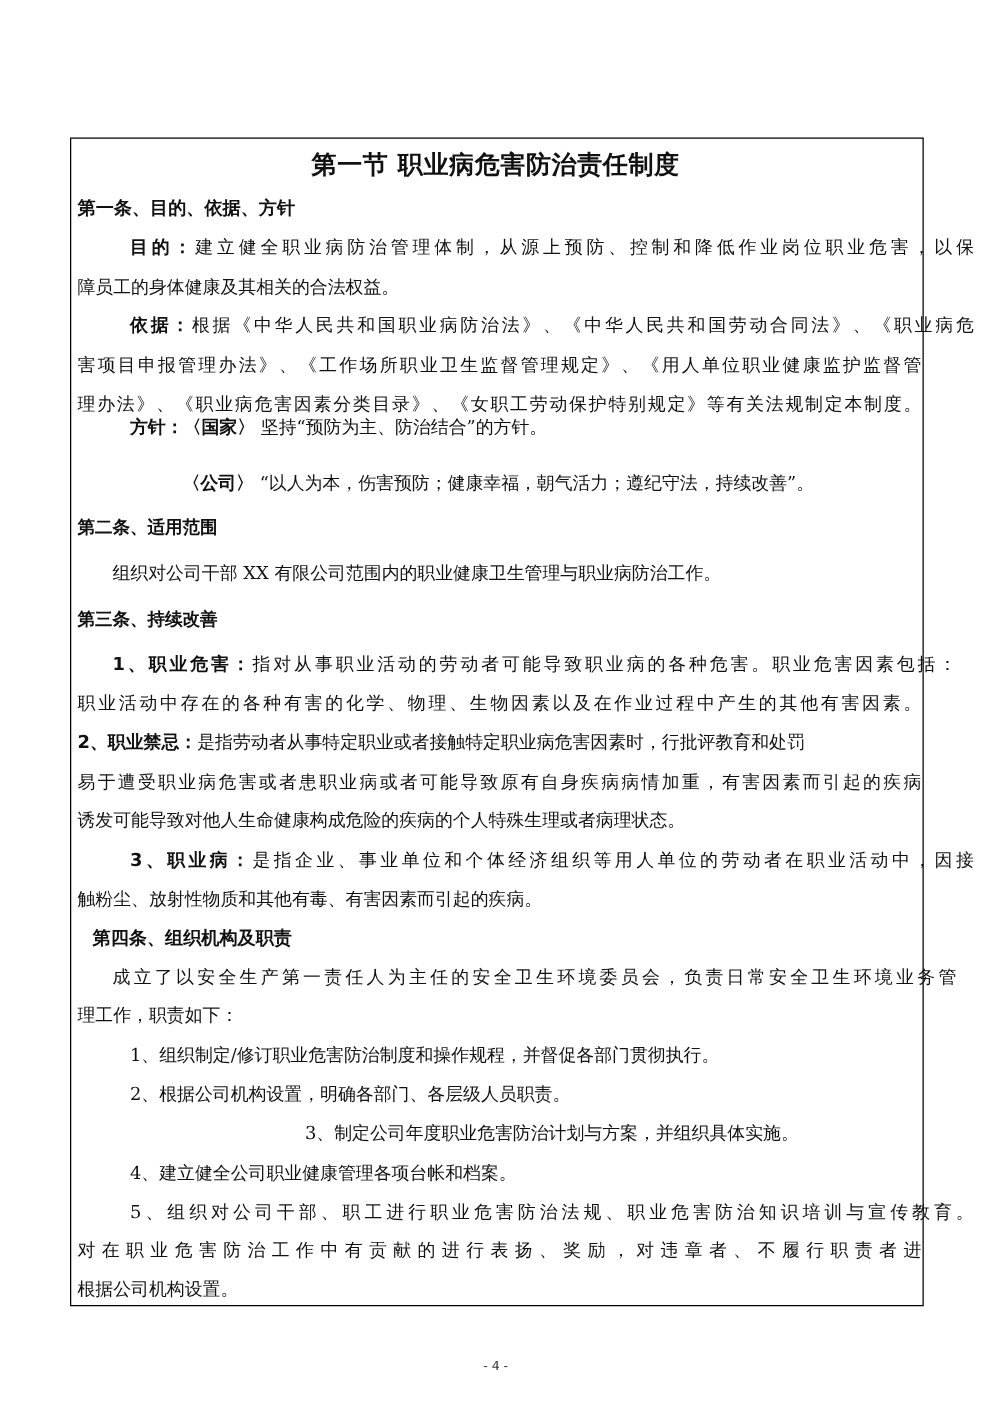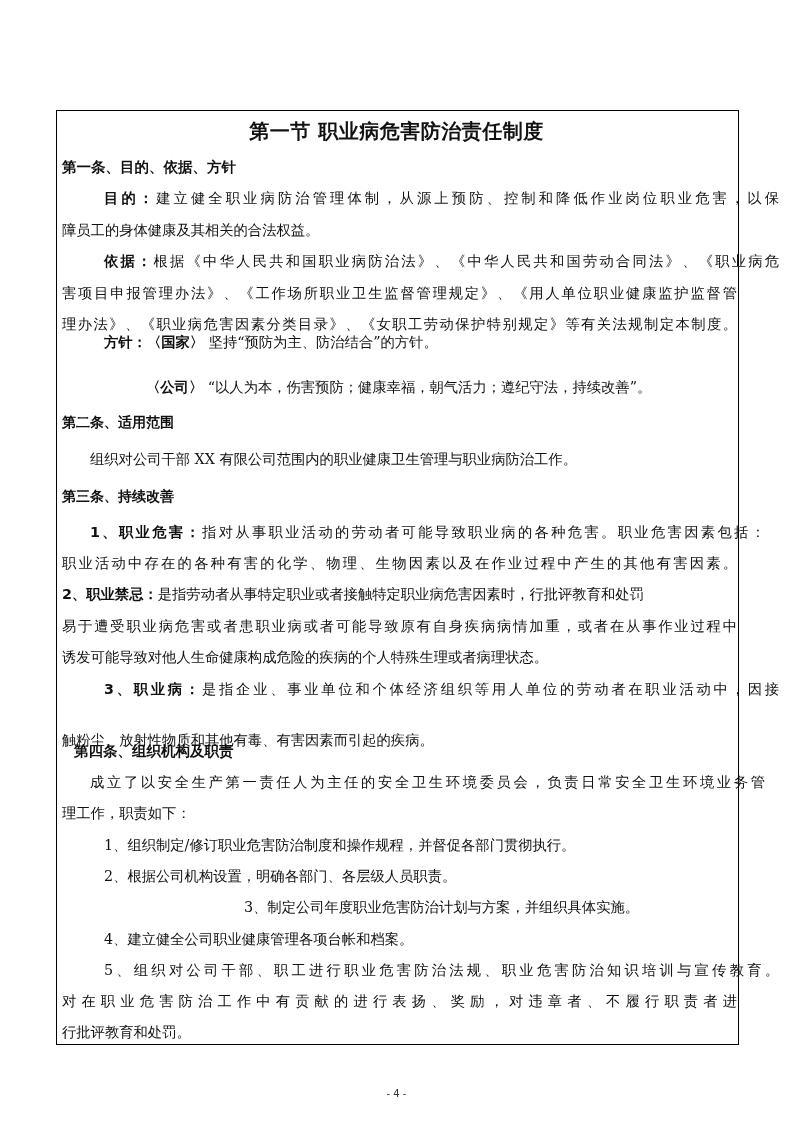--- a/index.html
+++ b/index.html
@@ -58,32 +58,32 @@
 
 <div class="line h big" style="top:412px;">第二条、适用范围</div>
 <div class="line ind1" style="top:449px;">组织对公司干部 XX 有限公司范围内的职业健康卫生管理与职业病防治工作。</div>
 
 <div class="line h big" style="top:486px;">第三条、持续改善</div>
 
 <div class="line ind1 justify" style="top:522px;"><span class="b">1、职业危害：</span><span>指对从事职业活动的劳动者可能导致职业病的各种危害。职业危害因素包括：</span></div>
 <div class="line justify" style="top:553px;">职业活动中存在的各种有害的化学、物理、生物因素以及在作业过程中产生的其他有害因素。</div>
 
 <div class="line" style="top:584px;"><span class="b">2、职业禁忌：</span><span>是指劳动者从事特定职业或者接触特定职业病危害因素时，行批评教育和处罚</span></div>
-<div class="line justify" style="top:616px;">易于遭受职业病危害或者患职业病或者可能导致原有自身疾病病情加重，或者在从事作业过程中</div>
+<div class="line justify" style="top:616px;">易于遭受职业病危害或者患职业病或者可能导致原有自身疾病病情加重，有害因素而引起的疾病</div>
 <div class="line" style="top:647px;">诱发可能导致对他人生命健康构成危险的疾病的个人特殊生理或者病理状态。</div>
 
 <div class="line ind1b justify" style="top:679px;"><span class="b">3、职业病：</span><span>是指企业、事业单位和个体经济组织等用人单位的劳动者在职业活动中，因接</span></div>
-<div class="line" style="top:710px;margin-top:20px;">触粉尘、放射性物质和其他有毒、有害因素而引起的疾病。</div>
+<div class="line" style="top:710px;">触粉尘、放射性物质和其他有毒、有害因素而引起的疾病。</div>
 
 <div class="line h" style="top:741px;margin-left:12px;">第四条、组织机构及职责</div>
 
 <div class="line ind1 justify" style="top:772px;">成立了以安全生产第一责任人为主任的安全卫生环境委员会，负责日常安全卫生环境业务管</div>
 <div class="line" style="top:803px;">理工作，职责如下：</div>
 
 <div class="line ind1b" style="top:835px;">1、组织制定/修订职业危害防治制度和操作规程，并督促各部门贯彻执行。</div>
 <div class="line ind1b" style="top:866px;">2、根据公司机构设置，明确各部门、各层级人员职责。</div>
 <div class="line ind1b" style="top:897px;text-align:center;">3、制定公司年度职业危害防治计划与方案，并组织具体实施。</div>
 <div class="line ind1b" style="top:929px;">4、建立健全公司职业健康管理各项台帐和档案。</div>
 <div class="line ind1b justify" style="top:960px;">5、组织对公司干部、职工进行职业危害防治法规、职业危害防治知识培训与宣传教育。</div>
 <div class="line justify" style="top:991px;">对在职业危害防治工作中有贡献的进行表扬、奖励，对违章者、不履行职责者进</div>
-<div class="line" style="top:1022px;">行批评教育和处罚。</div>
+<div class="line" style="top:1022px;">根据公司机构设置。</div>
 
 <div class="footer">- 4 -</div>
 
 </body></html>

